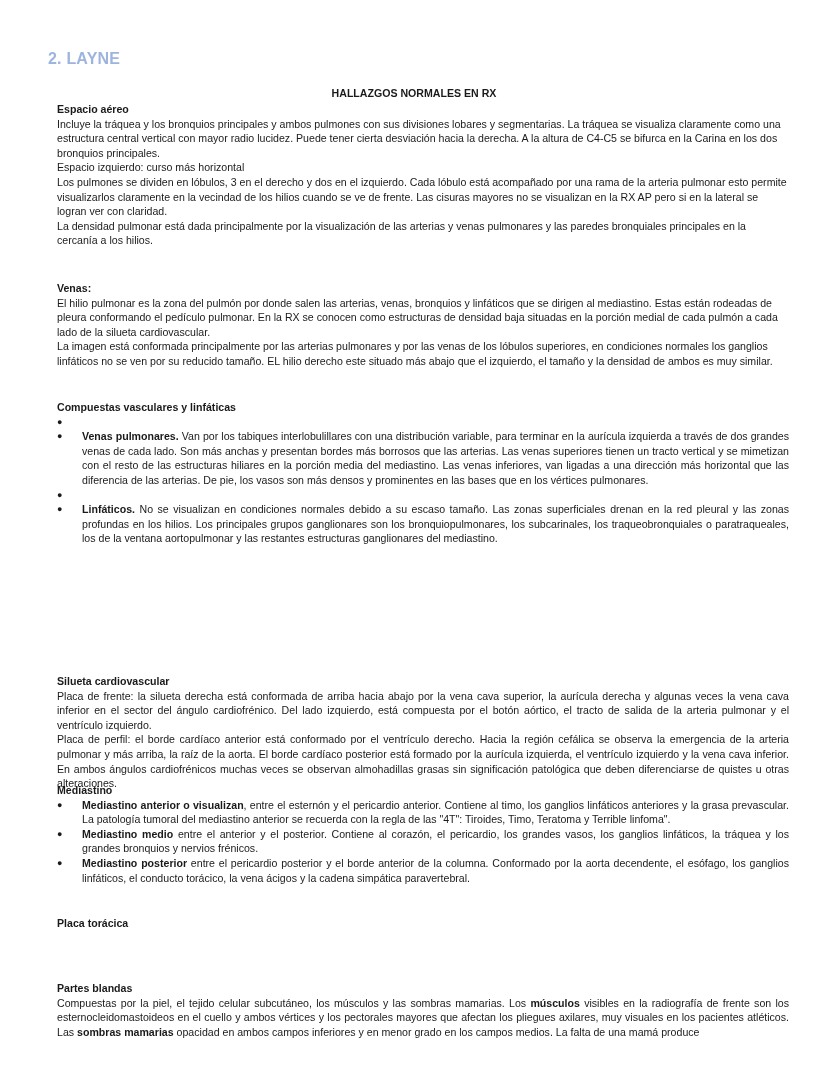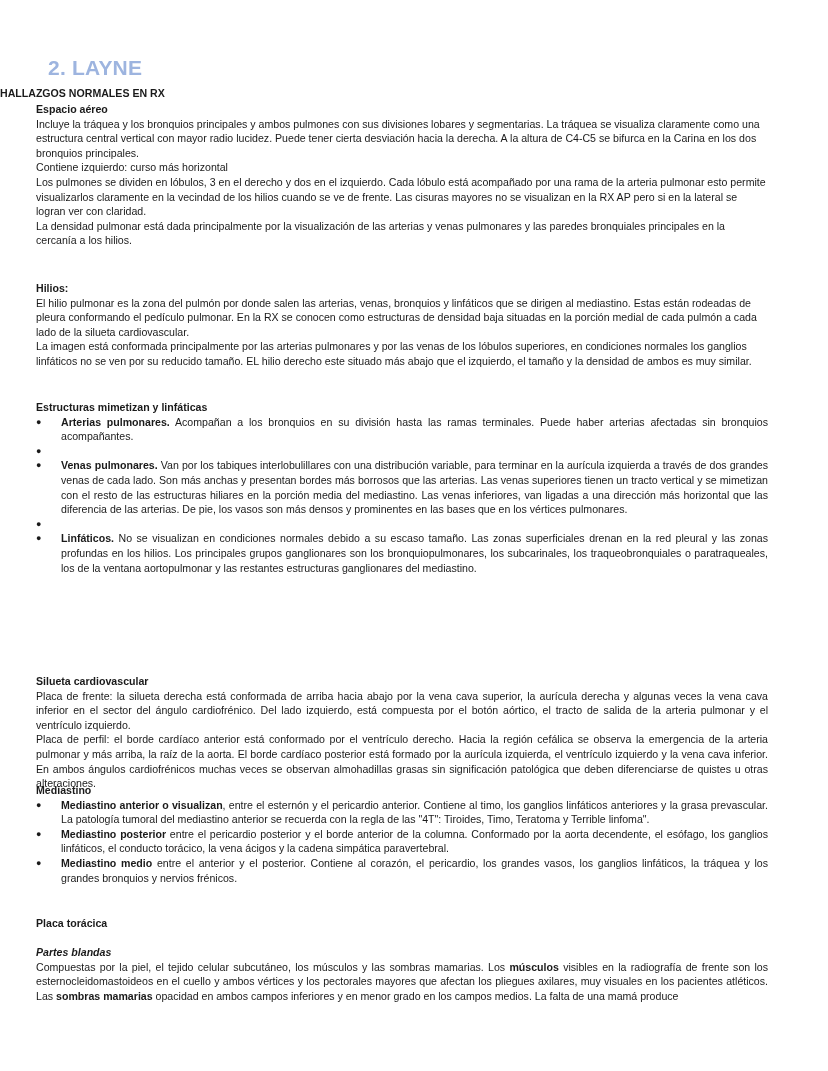--- a/index.html
+++ b/index.html
@@ -1,75 +1,74 @@
 <!DOCTYPE html>
 <html><head>
 <meta charset="utf-8">
 <style>
   html, body { margin: 0; padding: 0; background: #ffffff; }
   body { width: 828px; height: 1071px; overflow: hidden; position: relative;
          font-family: "Liberation Sans", sans-serif; color: #1a1a1a; }
-  .doc-title { position: absolute; left: 48px; top: 56px; font-size: 21px; font-weight: bold;
+  .doc-title { position: absolute; left: 48px; top: 50px; font-size: 16px; font-weight: bold;
                color: #9db4df; letter-spacing: 0.2px; }
-  .center-heading { position: absolute; top: 87px; left: 0; width: 828px; 
+  .center-heading { position: absolute; top: 87px; left: 0; width: 828px; text-align: center;
                     font-weight: bold; font-size: 10.6px; }
-  .block { position: absolute; left: 36px; width: 732px; font-size: 10.6px; line-height: 14.6px; }
+  .block { position: absolute; left: 57px; width: 732px; font-size: 10.6px; line-height: 14.6px; }
   .h { font-weight: bold; }
   p { margin: 0; }
   .just { text-align: justify; }
   ul.bullets { list-style: none; margin: 0; padding: 0; }
   ul.bullets li { position: relative; padding-left: 25px; text-align: justify; }
   ul.bullets li::before { content: "\25CF"; position: absolute; left: 0; top: 0; font-size: 9px; }
   .gap { height: 14.6px; }
   b { font-weight: bold; }
-  .it { font-style: italic; font-weight: bold; }
+  .it { font-weight: bold; margin-top: 36px; }
 </style>
 </head>
 <body>
 
 <div class="doc-title">2. LAYNE</div>
 <div class="center-heading">HALLAZGOS NORMALES EN RX</div>
 
 <div class="block" style="top:102px;">
   <p class="h">Espacio aéreo</p>
   <p>Incluye la tráquea y los bronquios principales y ambos pulmones con sus divisiones lobares y segmentarias. La tráquea se visualiza claramente como una estructura central vertical con mayor radio lucidez. Puede tener cierta desviación hacia la derecha. A la altura de C4-C5 se bifurca en la Carina en los dos bronquios principales.</p>
-  <p>Contiene izquierdo: curso más horizontal</p>
+  <p>Espacio izquierdo: curso más horizontal</p>
   <p>Los pulmones se dividen en lóbulos, 3 en el derecho y dos en el izquierdo. Cada lóbulo está acompañado por una rama de la arteria pulmonar esto permite visualizarlos claramente en la vecindad de los hilios cuando se ve de frente. Las cisuras mayores no se visualizan en la RX AP pero si en la lateral se logran ver con claridad.</p>
   <p>La densidad pulmonar está dada principalmente por la visualización de las arterias y venas pulmonares y las paredes bronquiales principales en la cercanía a los hilios.</p>
 </div>
 
 <div class="block" style="top:281px;">
-  <p class="h">Hilios:</p>
+  <p class="h">Venas:</p>
   <p>El hilio pulmonar es la zona del pulmón por donde salen las arterias, venas, bronquios y linfáticos que se dirigen al mediastino. Estas están rodeadas de pleura conformando el pedículo pulmonar. En la RX se conocen como estructuras de densidad baja situadas en la porción medial de cada pulmón a cada lado de la silueta cardiovascular.</p>
   <p>La imagen está conformada principalmente por las arterias pulmonares y por las venas de los lóbulos superiores, en condiciones normales los ganglios linfáticos no se ven por su reducido tamaño. EL hilio derecho este situado más abajo que el izquierdo, el tamaño y la densidad de ambos es muy similar.</p>
 </div>
 
 <div class="block" style="top:400px;">
-  <p class="h">Estructuras mimetizan y linfáticas</p>
+  <p class="h">Compuestas vasculares y linfáticas</p>
   <ul class="bullets">
-    <li><b>Arterias pulmonares.</b><span> Acompañan a los bronquios en su división hasta las ramas terminales. Puede haber arterias afectadas sin bronquios acompañantes.</span></li>
     <li class="gap" style="padding:0"></li>
     <li><b>Venas pulmonares.</b><span> Van por los tabiques interlobulillares con una distribución variable, para terminar en la aurícula izquierda a través de dos grandes venas de cada lado.  Son más anchas y presentan bordes más borrosos que las arterias.  Las venas superiores tienen un tracto vertical y se mimetizan con el resto de las estructuras hiliares en la porción media del mediastino.  Las venas inferiores, van ligadas a una dirección más horizontal que las diferencia de las arterias. De pie, los vasos son más densos y prominentes en las bases que en los vértices pulmonares.</span></li>
     <li class="gap" style="padding:0"></li>
     <li><b>Linfáticos.</b><span> No se visualizan en condiciones normales debido a su escaso tamaño.  Las zonas superficiales drenan en la red pleural y las zonas profundas en los hilios.  Los principales grupos ganglionares son los bronquiopulmonares, los subcarinales, los traqueobronquiales o paratraqueales, los de la ventana aortopulmonar y las restantes estructuras ganglionares del mediastino.</span></li>
   </ul>
 </div>
 
 <div class="block just" style="top:650px;margin-top:24px;">
   <p class="h">Silueta cardiovascular</p>
   <p>Placa de frente: la silueta derecha está conformada de arriba hacia abajo por la vena cava superior, la aurícula derecha y algunas veces la vena cava inferior en el sector del ángulo cardiofrénico.  Del lado izquierdo, está compuesta por el botón aórtico, el tracto de salida de la arteria pulmonar y el ventrículo izquierdo.</p>
   <p>Placa de perfil: el borde cardíaco anterior está conformado por el ventrículo derecho. Hacia la región cefálica se observa la emergencia de la arteria pulmonar y más arriba, la raíz de la aorta. El borde cardíaco posterior está formado por la aurícula izquierda, el ventrículo izquierdo y la vena cava inferior. En ambos ángulos cardiofrénicos muchas veces se observan almohadillas grasas sin significación patológica que deben diferenciarse de quistes u otras alteraciones.</p>
 </div>
 
 <div class="block" style="top:783px;">
   <p class="h">Mediastino</p>
   <ul class="bullets">
     <li><b>Mediastino anterior o visualizan</b><span>, entre el esternón y el pericardio anterior. Contiene al timo, los ganglios linfáticos anteriores y la grasa prevascular. La patología tumoral del mediastino anterior se recuerda con la regla de las "4T": Tiroides, Timo, Teratoma y Terrible linfoma".</span></li>
+    <li><b>Mediastino medio</b><span> entre el anterior y el posterior. Contiene al corazón, el pericardio, los grandes vasos, los ganglios linfáticos, la tráquea y los grandes bronquios y nervios frénicos.</span></li>
     <li><b>Mediastino posterior</b><span> entre el pericardio posterior y el borde anterior de la columna. Conformado por la aorta decendente, el esófago, los ganglios linfáticos, el conducto torácico, la vena ácigos y la cadena simpática paravertebral.</span></li>
-    <li><b>Mediastino medio</b><span> entre el anterior y el posterior. Contiene al corazón, el pericardio, los grandes vasos, los ganglios linfáticos, la tráquea y los grandes bronquios y nervios frénicos.</span></li>
   </ul>
 </div>
 
 <div class="block" style="top:916px;">
   <p class="h">Placa torácica</p>
   <div class="gap"></div>
   <p class="it">Partes blandas</p>
   <p class="just"><span>Compuestas por la piel, el tejido celular subcutáneo, los músculos y las sombras mamarias.  Los </span><b>músculos</b><span>  visibles en la radiografía de frente son los esternocleidomastoideos en el cuello y ambos vértices y los pectorales mayores que afectan los pliegues axilares, muy visuales en los pacientes atléticos.  Las </span><b>sombras mamarias</b><span> opacidad en ambos campos inferiores y en menor grado en los campos medios.  La falta de una mamá produce</span></p>
 </div>
 

